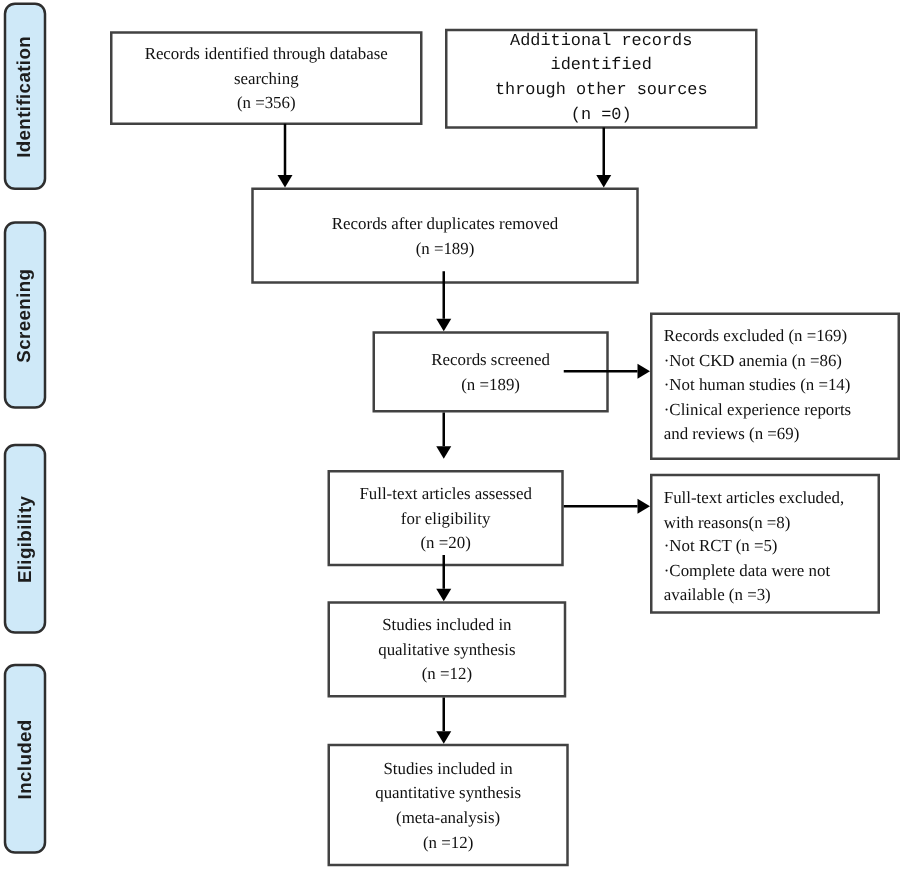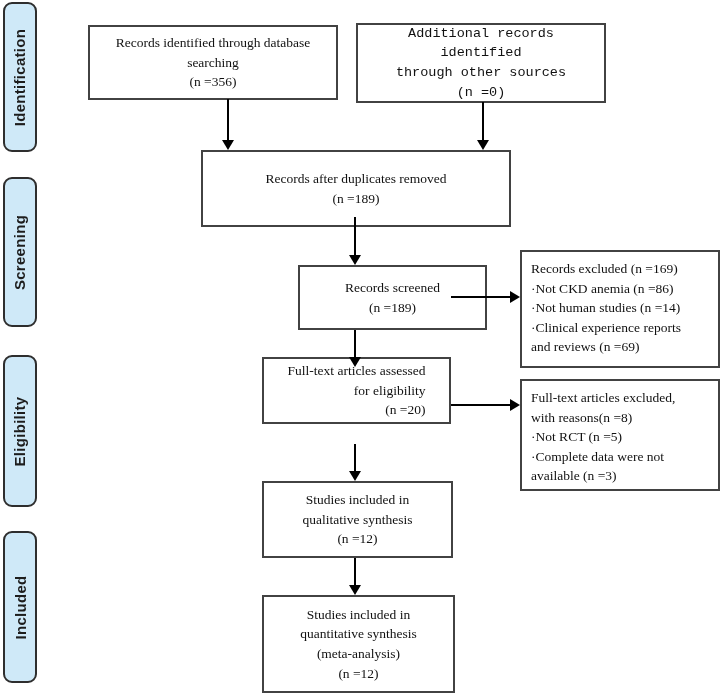--- a/index.html
+++ b/index.html
@@ -63,22 +63,22 @@
     align-items: flex-start;
     justify-content: flex-start;
     text-align: left;
     padding: 7px 21px 4px 9px;
   }
   #box-database   { left: 88px;  top: 25px;  width: 250px; height: 75px;  }
   #box-other      { left: 356px; top: 23px;  width: 250px; height: 80px; font-family: Liberation Mono, monospace;  }
   #box-duplicates { left: 201px; top: 150px; width: 310px; height: 77px;  }
   #box-screened   { left: 262px; top: 265px; width: 189px; height: 65px; margin-left: 36px;  }
   #box-rec-excl   { left: 520px; top: 250px; width: 200px; height: 118px; }
-  #box-fulltext   { left: 262px; top: 357px; width: 189px; height: 67px; text-align: right;  }
-  #box-ft-excl    { left: 520px; top: 379px; width: 200px; height: 112px; }
+  #box-fulltext   { left: 262px; top: 376px; width: 189px; height: 77px;  }
+  #box-ft-excl    { left: 520px; top: 379px; width: 184px; height: 112px; }
   #box-qual       { left: 262px; top: 481px; width: 191px; height: 77px;  }
   #box-quant      { left: 262px; top: 595px; width: 193px; height: 98px;  }
 
   
   .v-arrow {
     position: absolute;
     width: 2px;
     background: #000000;
   }
   .v-arrow::after {

